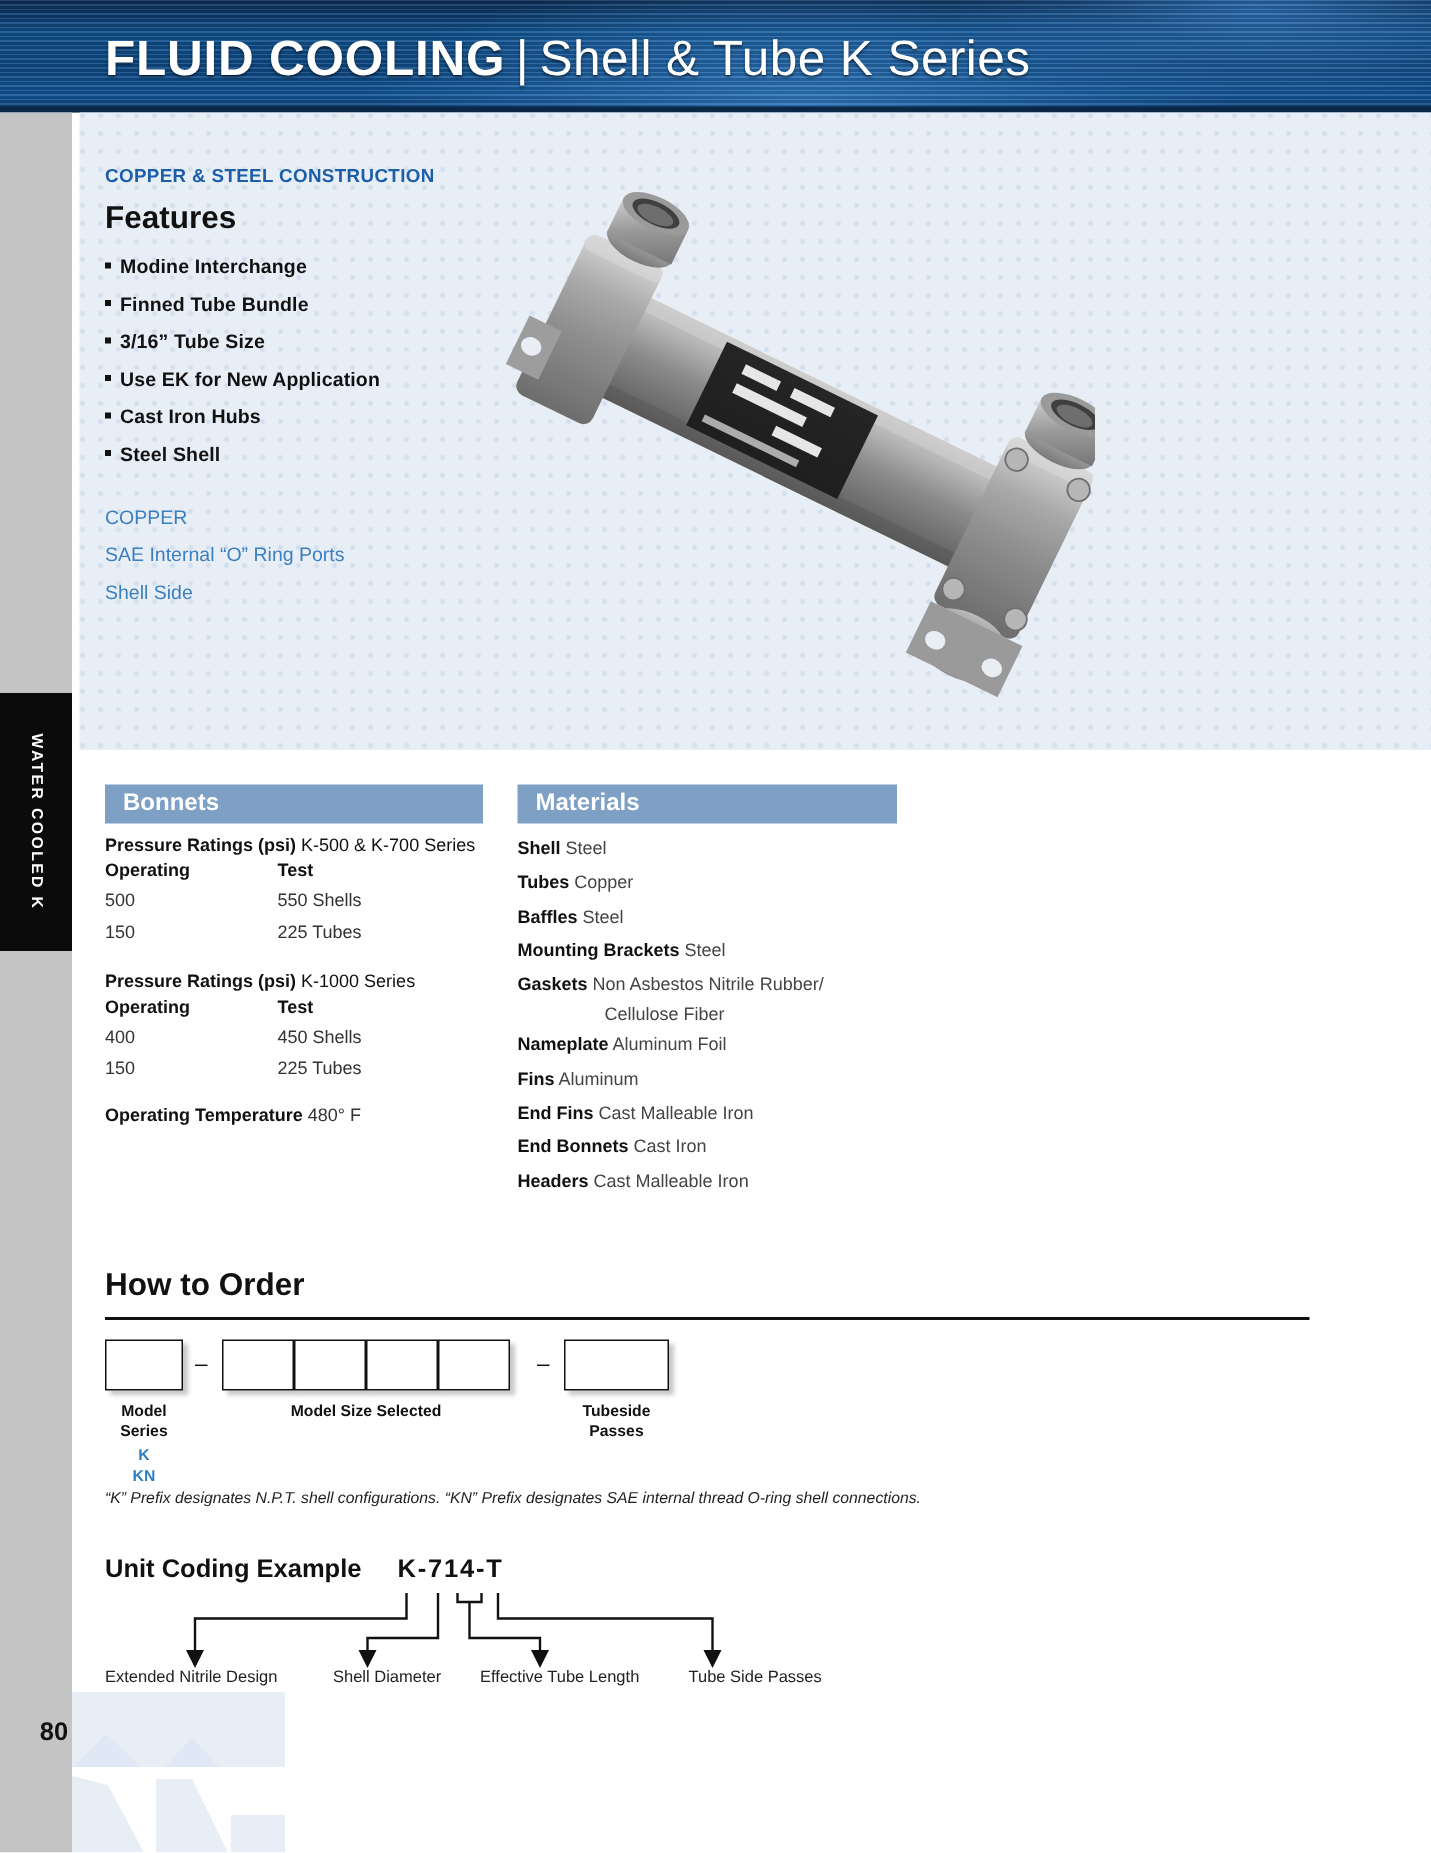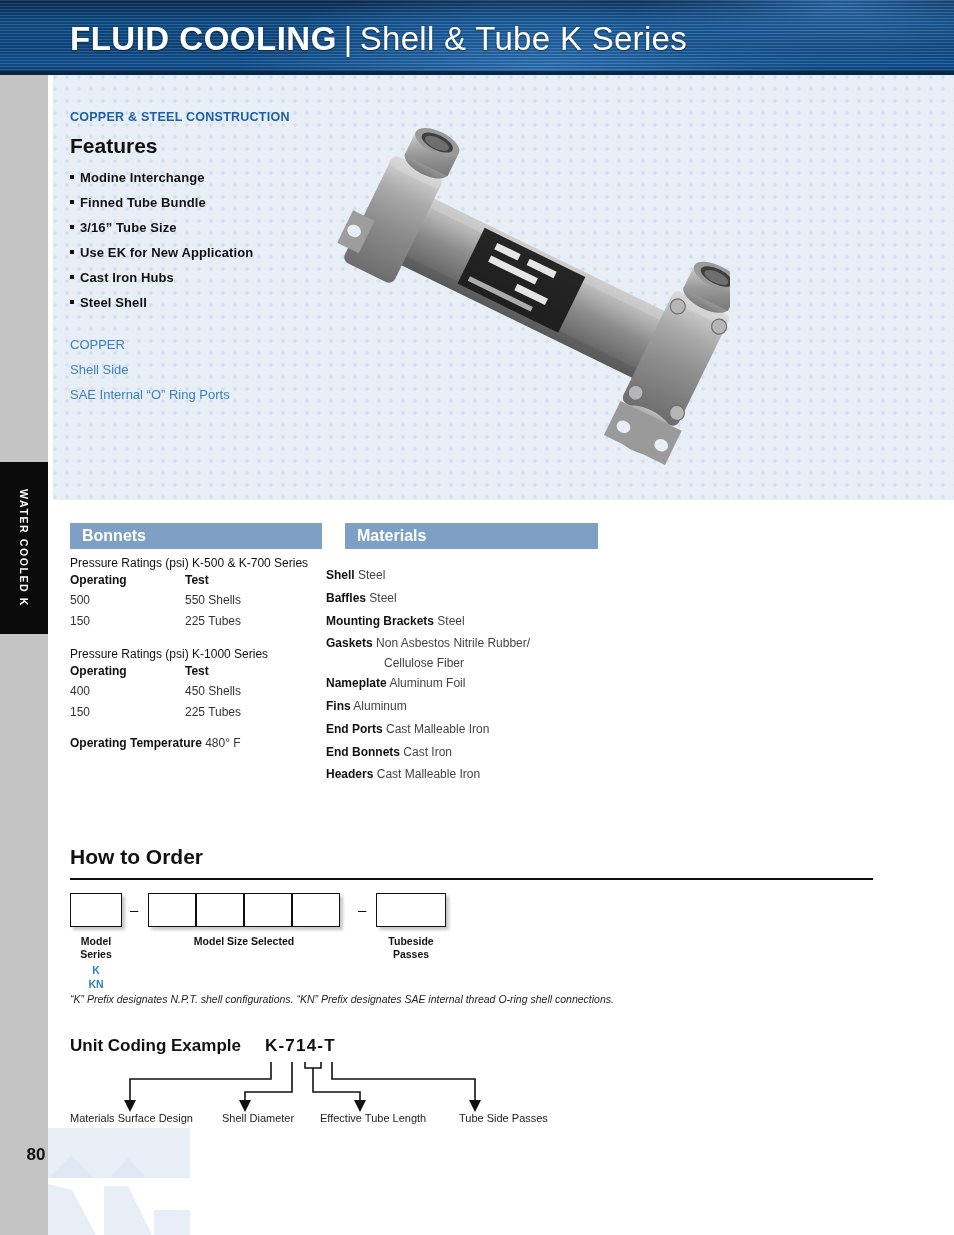--- a/index.html
+++ b/index.html
@@ -106,31 +106,31 @@
   .secbar span {
     color: #fff; font-size: 16px; font-weight: bold; padding-left: 12px;
     font-family: "Liberation Sans Narrow", "Liberation Sans", sans-serif;
   }
   #bar-ratings { left: 70px; top: 523px; width: 252px; }
   #bar-materials { left: 345px; top: 523px; width: 253px; }
 
   
   .ratings { position: absolute; left: 70px; top: 554px; width: 265px; }
   .rt-head { font-size: 12px; line-height: 19px; color: #111; }
-  .rt-head b { font-weight: normal; margin-top: 29px; }
+  .rt-head b { font-weight: bold; margin-top: 29px; }
   .rt-row { position: relative; height: 21px; font-size: 12px; color: #333; }
   .rt-row .c1 { position: absolute; left: 0; }
   .rt-row .c2 { position: absolute; left: 115px; }
   .rt-row.hdr { font-weight: bold; color: #111; height: 20px; }
   .rt-gap { height: 10px; }
   .rt-temp { font-size: 12px; color: #333; margin-top: 10px; }
   .rt-temp b { color: #111; }
 
   
-  .materials { position: absolute; left: 326px; top: 554px; width: 280px; margin-top: 10px; }
+  .materials { position: absolute; left: 345px; top: 554px; width: 280px; }
   .mt-row { font-size: 12px; line-height: 22.8px; color: #444; }
   .mt-row b { color: #111; font-weight: bold; }
   .mt-cont { font-size: 12px; line-height: 17px; color: #444; padding-left: 58px; }
 
   
   .hto-title {
     position: absolute; left: 70px; top: 845px;
     font-size: 21px; font-weight: bold; color: #111;
     font-family: "Liberation Sans Narrow", "Liberation Sans", sans-serif;
   }
@@ -217,22 +217,22 @@
     <div class="feat-item"><span class="sq"></span><span>Modine Interchange</span></div>
     <div class="feat-item"><span class="sq"></span><span>Finned Tube Bundle</span></div>
     <div class="feat-item"><span class="sq"></span><span>3/16” Tube Size</span></div>
     <div class="feat-item"><span class="sq"></span><span>Use EK for New Application</span></div>
     <div class="feat-item"><span class="sq"></span><span>Cast Iron Hubs</span></div>
     <div class="feat-item"><span class="sq"></span><span>Steel Shell</span></div>
   </div>
 
   <div class="opt-block">
     <div class="opt-title">COPPER</div>
+    <div class="opt-line">SAE Internal “O” Ring Ports</div>
     <div class="opt-line">Shell Side</div>
-    <div class="opt-line">SAE Internal “O” Ring Ports</div>
   </div>
 
   <div class="photo">
     <svg width="400" height="380" viewBox="0 0 400 380">
       <defs>
         <linearGradient id="metal" x1="0" y1="0" x2="0" y2="1">
           <stop offset="0%" stop-color="#d7d7d7"></stop>
           <stop offset="28%" stop-color="#a9a9a9"></stop>
           <stop offset="55%" stop-color="#8e8e8e"></stop>
           <stop offset="100%" stop-color="#6d6d6d"></stop>
@@ -349,27 +349,28 @@
       <span class="c2">225 Tubes</span>
     </div>
 
     <div class="rt-temp">
       <b>Operating Temperature</b><span> 480° F</span>
     </div>
   </div>
 
   <div class="materials">
     <div class="mt-row"><b>Shell</b><span> Steel</span></div>
+    <div class="mt-row"><b>Tubes</b><span> Copper</span></div>
     <div class="mt-row"><b>Baffles</b><span> Steel</span></div>
     <div class="mt-row"><b>Mounting Brackets</b><span> Steel</span></div>
     <div class="mt-row"><b>Gaskets</b><span> Non Asbestos Nitrile Rubber/</span></div>
     <div class="mt-cont">Cellulose Fiber</div>
     <div class="mt-row"><b>Nameplate</b><span> Aluminum Foil</span></div>
     <div class="mt-row"><b>Fins</b><span> Aluminum</span></div>
-    <div class="mt-row"><b>End Ports</b><span> Cast Malleable Iron</span></div>
+    <div class="mt-row"><b>End Fins</b><span> Cast Malleable Iron</span></div>
     <div class="mt-row"><b>End Bonnets</b><span> Cast Iron</span></div>
     <div class="mt-row"><b>Headers</b><span> Cast Malleable Iron</span></div>
   </div>
 
   <div class="hto-title">How to Order</div>
   <div class="hto-rule"></div>
 
   <div class="boxrow">
 
     <div class="obox" style="left:0px; top:0px; width:52px; height:34px;"></div>
@@ -419,18 +420,18 @@
       </g>
       <g fill="#111">
         <polygon points="70,50 64,38 76,38"></polygon>
         <polygon points="185,50 179,38 191,38"></polygon>
         <polygon points="300,50 294,38 306,38"></polygon>
         <polygon points="415,50 409,38 421,38"></polygon>
       </g>
     </svg>
   </div>
 
-  <div class="uce-label" style="left:70px; top:1112px;">Materials Surface Design</div>
+  <div class="uce-label" style="left:70px; top:1112px;">Extended Nitrile Design</div>
   <div class="uce-label" style="left:222px; top:1112px;">Shell Diameter</div>
   <div class="uce-label" style="left:320px; top:1112px;">Effective Tube Length</div>
   <div class="uce-label" style="left:459px; top:1112px;">Tube Side Passes</div>
 
 </div>
 
 </body></html>

